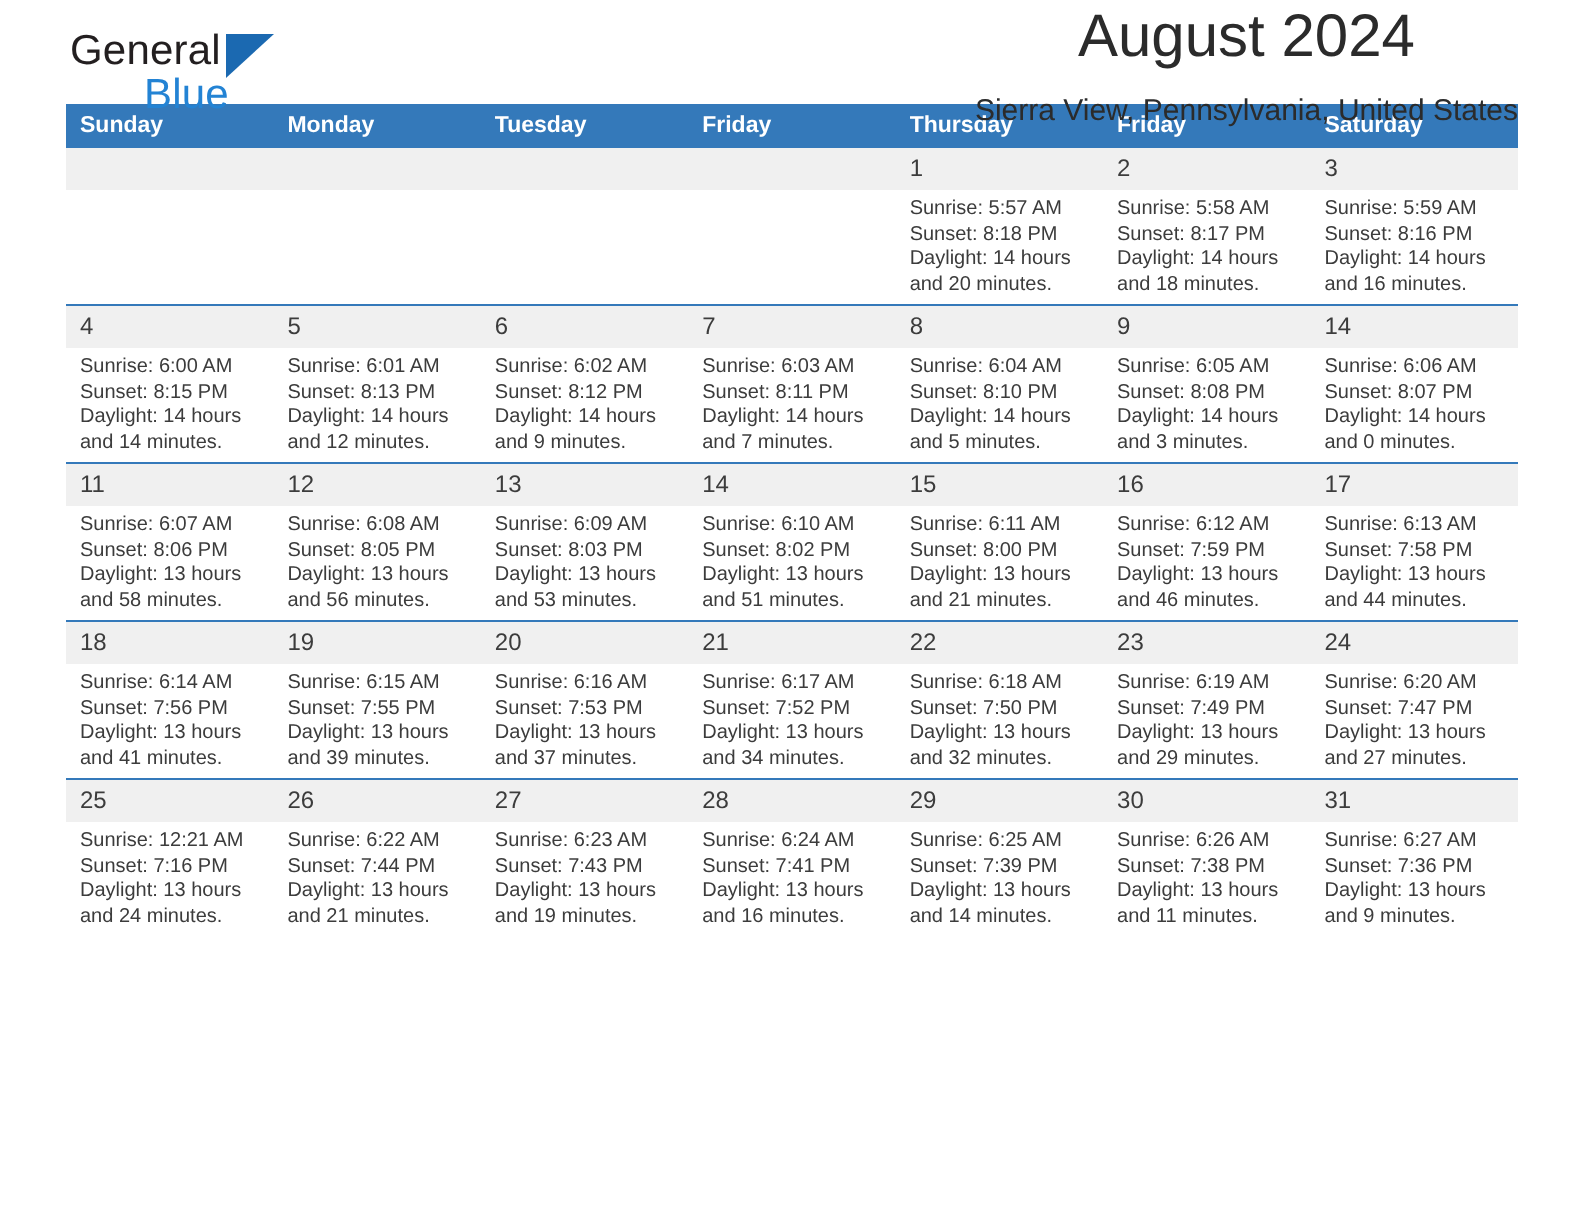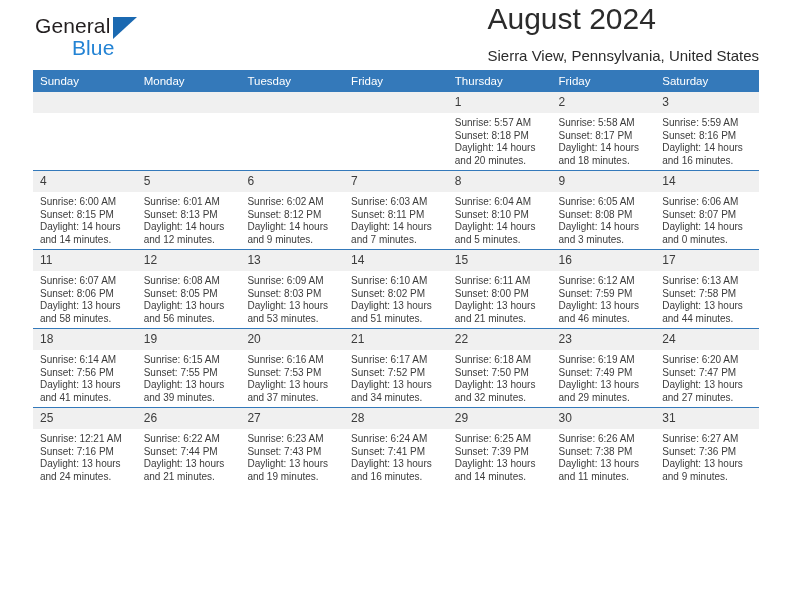--- a/index.html
+++ b/index.html
@@ -18,21 +18,21 @@
     position: relative;
     width: 792px;
     height: 612px;
     box-sizing: border-box;
     padding: 0 33px;
   }
 
   
   .header {
     position: relative;
-    height: 70px;
+    height: 52px;
   }
   .brand {
     position: absolute;
     left: 0px;
     top: 14px;
     width: 230px;
     height: 54px;
   }
   .brand-line1 {
     position: absolute;
@@ -61,21 +61,21 @@
     letter-spacing: 0.1px;
     color: #2383d4;
     line-height: 24px;
     white-space: nowrap;
   }
 
   .title-block {
     position: absolute;
     right: 0px;
     top: 0px;
-    text-align: left;
+    text-align: center;
   }
   .cal-title {
     font-size: 30px;
     color: #2b2b2b;
     line-height: 38px;
     white-space: nowrap;
     font-weight: normal;
     margin: 0;
     padding: 0;
   }
@@ -92,21 +92,21 @@
   
   .calendar {
     width: 726px;
     border-collapse: collapse;
     table-layout: fixed;
   }
   .calendar th {
     background: #3479ba;
     color: #ffffff;
     font-size: 11.5px;
-    font-weight: normal;
+    font-weight: bold;
     text-align: left;
     padding: 5px 0 5px 7px;
     height: 12px;
     border: none;
   }
   .calendar td {
     vertical-align: top;
     padding: 0;
     border: none;
     border-top: 1.3px solid #3479ba;

